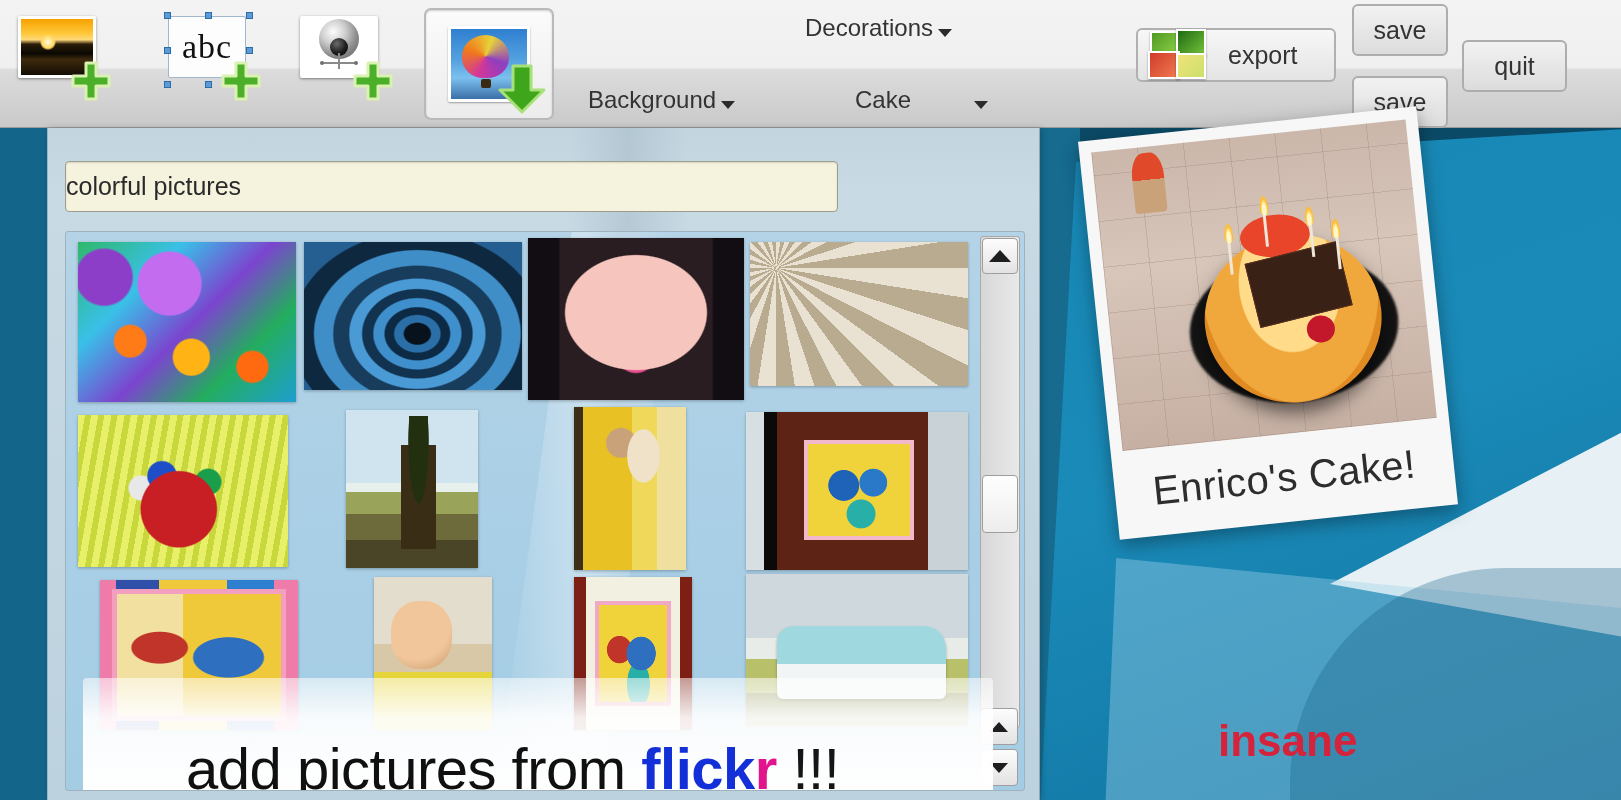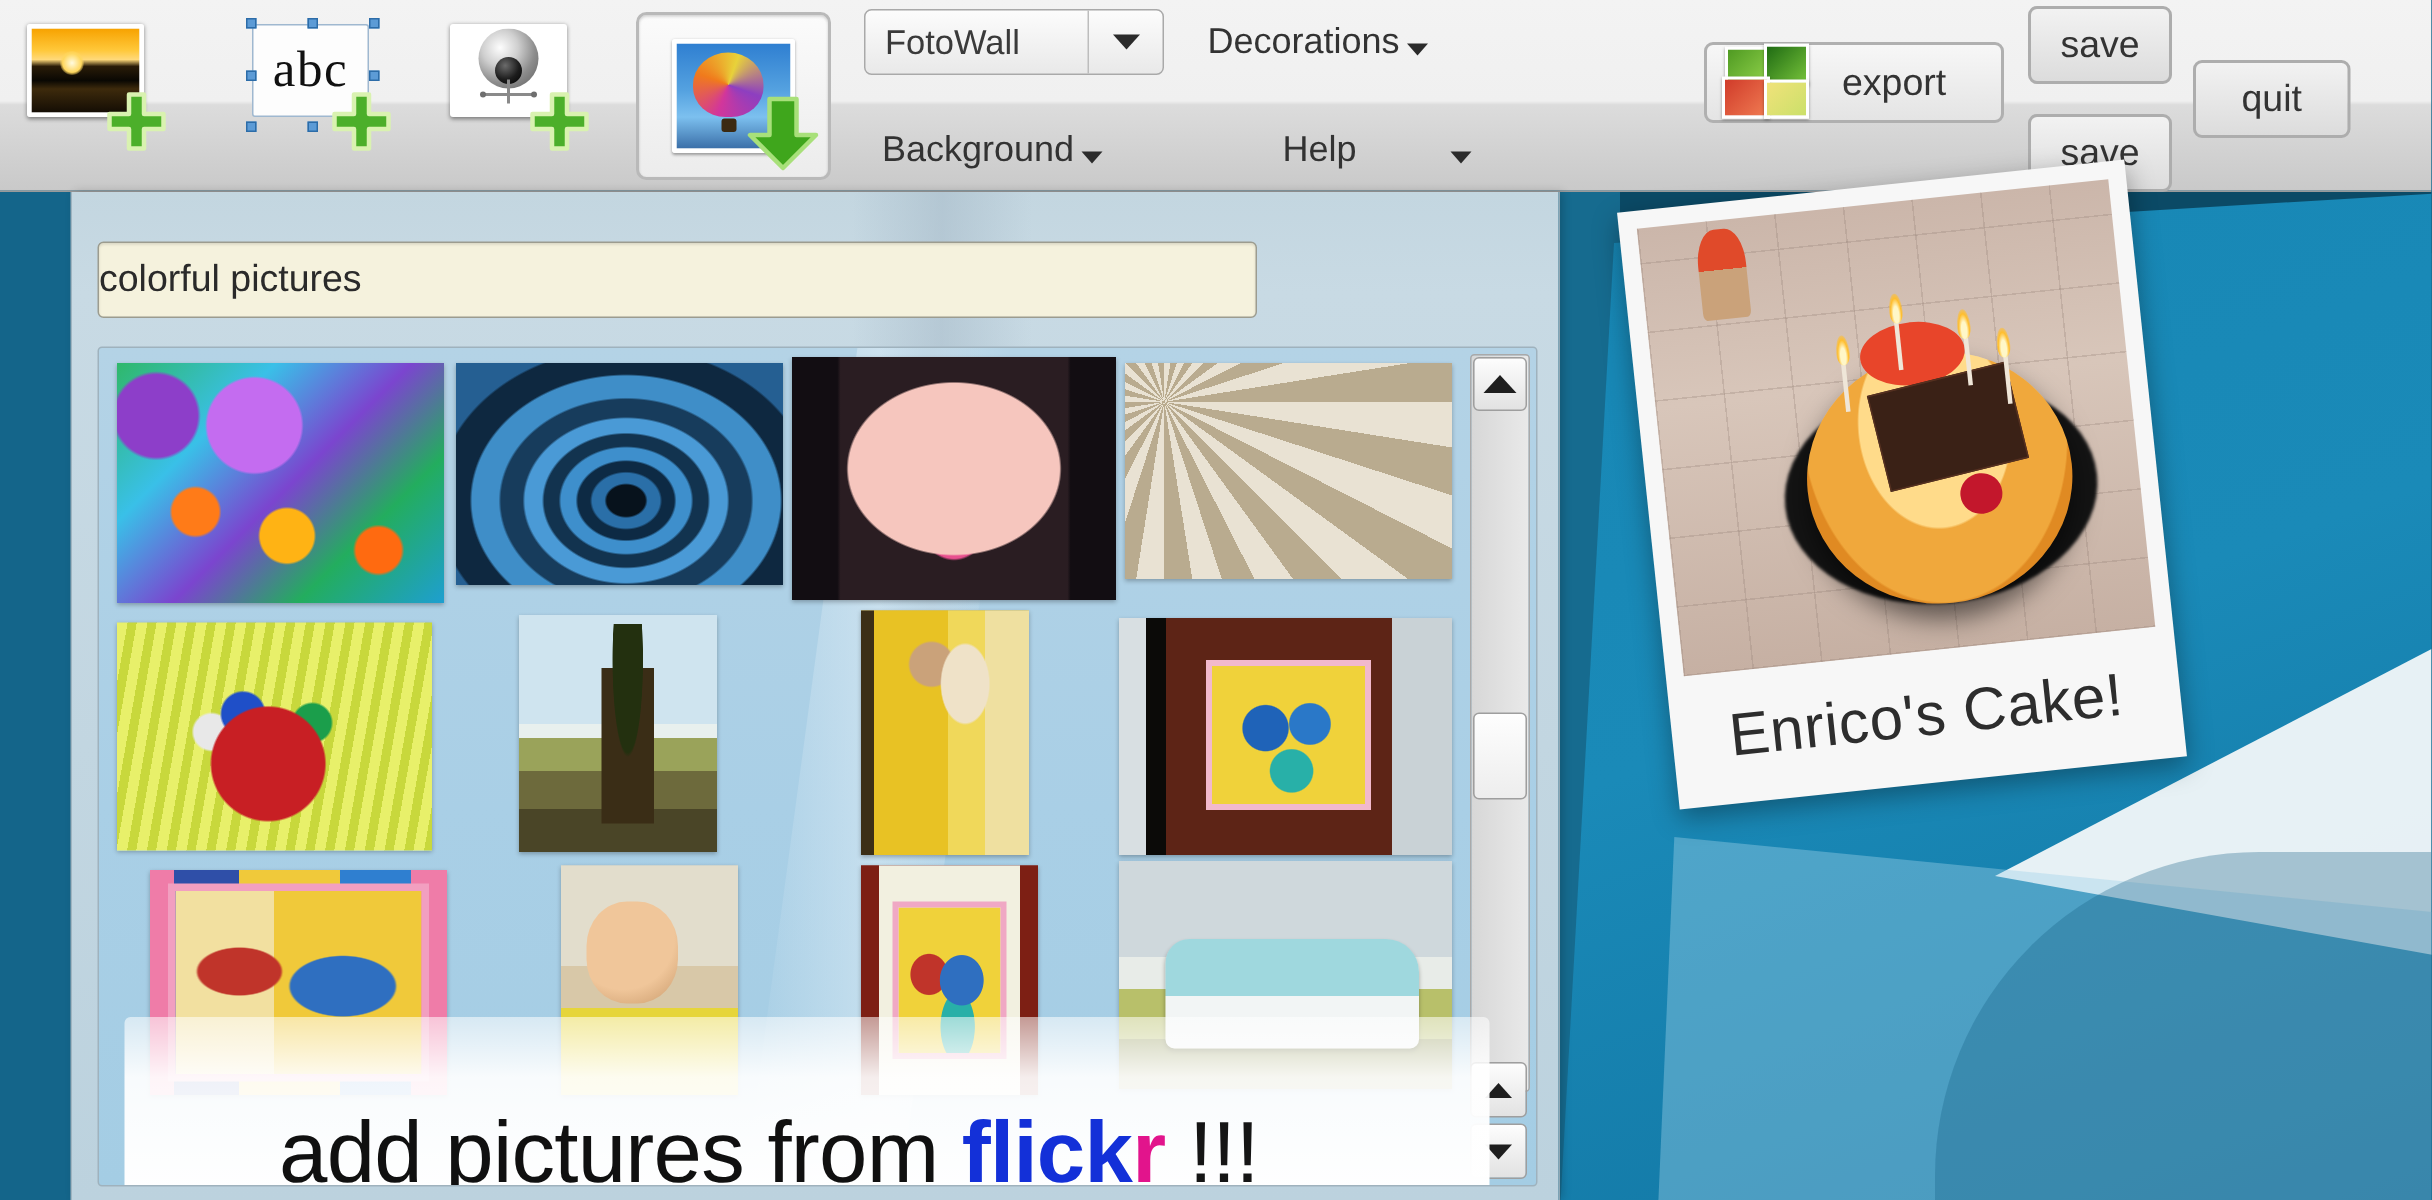--- a/index.html
+++ b/index.html
@@ -486,39 +486,33 @@
         <span class="balloon-body"></span>
         <span class="balloon-basket"></span>
       </span>
       <span class="dl-arrow">
         <svg viewBox="0 0 52 54">
           <path d="M17 4 h18 v24 h13 L26 50 L4 28 h13 z" fill="#3fa61c" stroke="#a8e07a" stroke-width="3" stroke-linejoin="round"></path>
         </svg>
       </span>
     </button>
 
-    <div class="menu-combo">
-      <span class="lbl">FotoWall</span>
-      <span class="arrowbox">
-        <span class="caret-dn"></span>
-      </span>
-    </div>
 
     <div class="menu-item m-decor">
       <span>Decorations</span>
       <span class="caret-sm"></span>
     </div>
 
     <div class="menu-item m-back">
       <span>Background</span>
       <span class="caret-sm"></span>
     </div>
 
     <div class="menu-item m-help">
-      <span>Help</span>
+      <span>Cake</span>
       <span class="caret-sm"></span>
     </div>
 
     <div class="export-btn">
       <span class="export-icon">
         <span class="ei ei1"></span>
           <span class="ei ei2"></span>
         <span class="ei ei3"></span>
           <span class="ei ei4"></span>
       </span>
@@ -588,14 +582,15 @@
       <span class="cake-plaque"></span>
       <span class="cake-berry"></span>
       <span class="candle c1"></span>
       <span class="candle c2"></span>
       <span class="candle c3"></span>
       <span class="candle c4"></span>
     </div>
     <div class="pcap">Enrico's Cake!</div>
   </div>
 
+  <div class="insane">insane</div>
 
 </div>
 
 </body></html>

